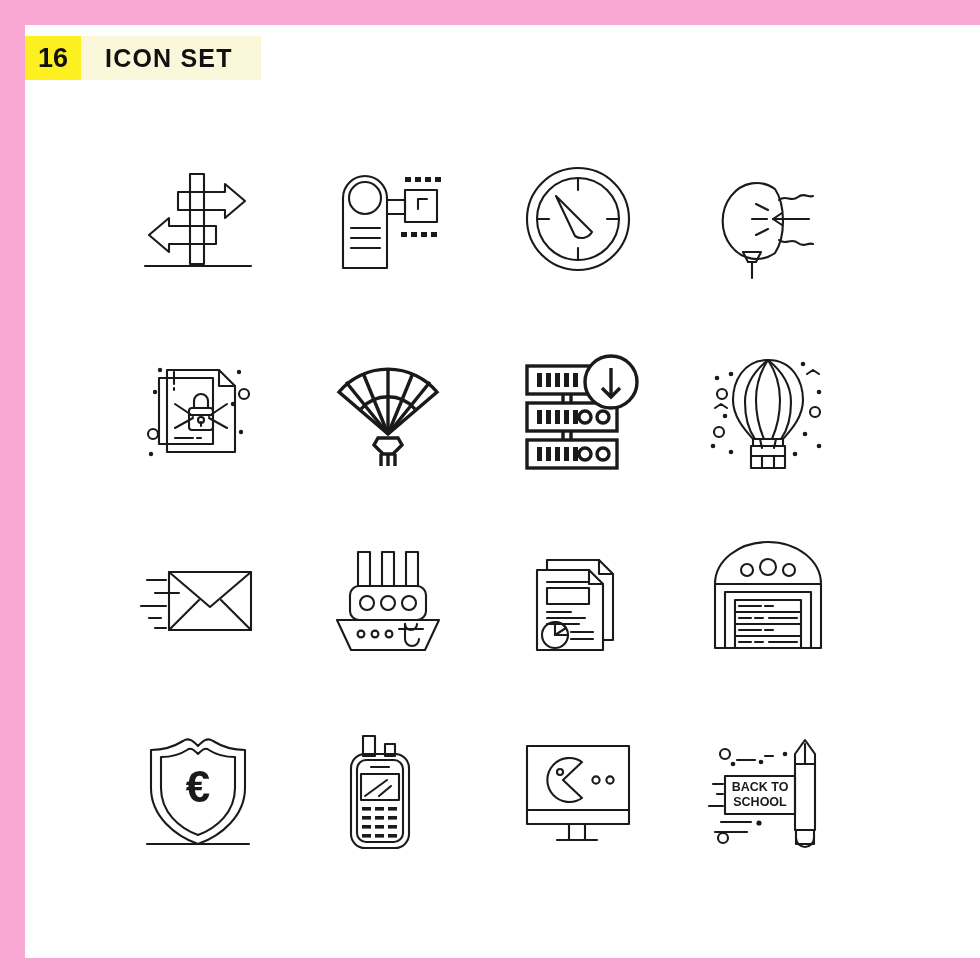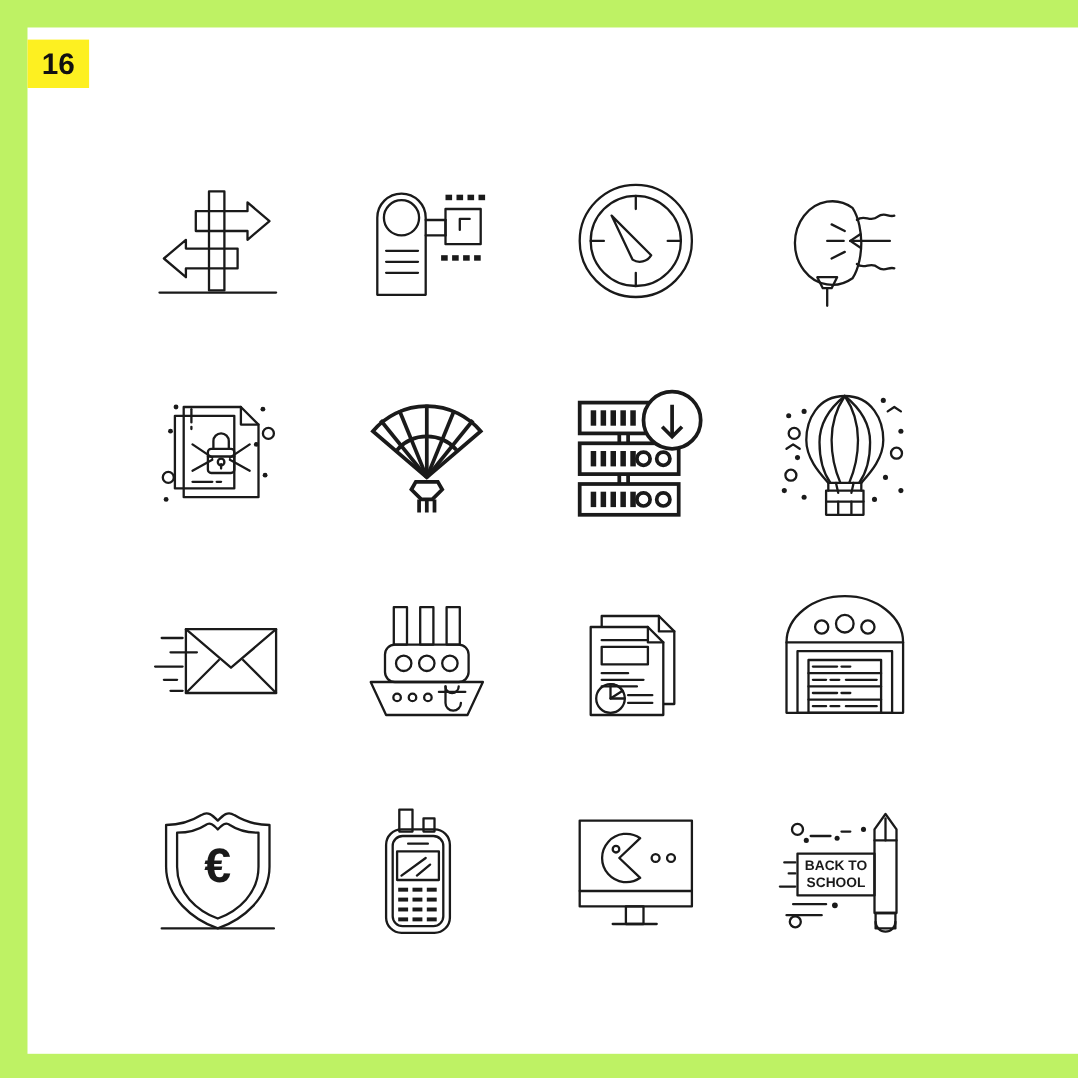--- a/index.html
+++ b/index.html
@@ -10,21 +10,21 @@
   body {
     width: 980px;
     height: 980px;
     font-family: "Liberation Sans", sans-serif;
     overflow: hidden;
   }
   #page {
     position: relative;
     width: 980px;
     height: 980px;
-    background: #bef264;
+    background: #f9a8d4;
     box-sizing: border-box;
   }
   #canvas {
     position: absolute;
     left: 25px;
     top: 25px;
     width: 955px;
     height: 933px;
     background: #ffffff;
     box-sizing: border-box;
@@ -115,20 +115,21 @@
   }
 </style>
 </head>
 <body>
 
 <div id="page">
   <div id="canvas">
 
     <div id="header">
       <div id="badge">16</div>
+      <div id="title">Icon Set</div>
     </div>
 
     <div id="grid">
 
       <div class="cell">
         <svg width="130" height="130" viewBox="0 0 130 130">
           <g class="ic">
             <rect x="57" y="18" width="14" height="90"></rect>
             <path d="M45 36 H92 L92 28 L112 45 L92 62 L92 54 H45 Z"></path>
             <path d="M83 70 H36 L36 62 L16 79 L36 96 L36 88 H83 Z"></path>

